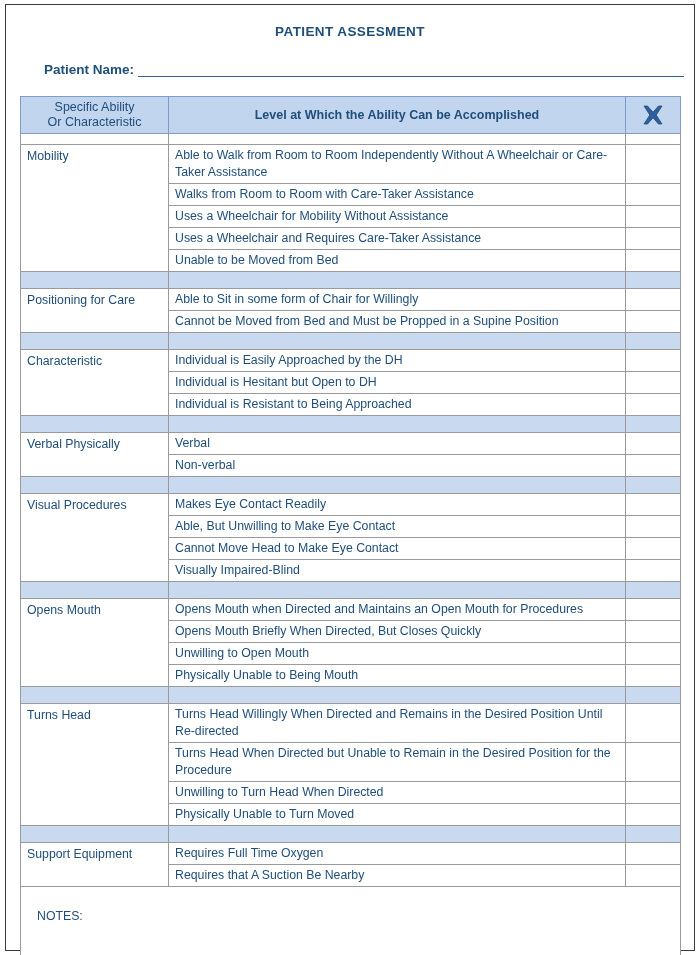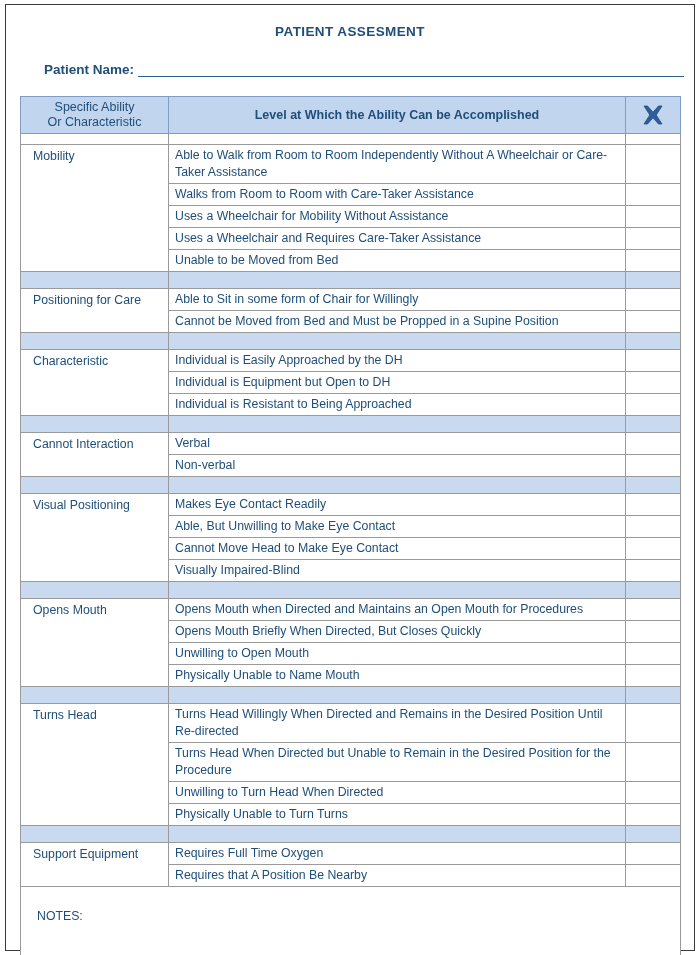--- a/index.html
+++ b/index.html
@@ -123,21 +123,21 @@
     border-right: 1px solid #9a9a9a;
     border-top: 1px solid #9a9a9a;
     border-bottom: 1px solid #9a9a9a;
   }
 
   
   td.ability {
     color: #1f4e79;
     font-size: 12.3px;
     font-weight: 400;
-    padding: 4px 0 0 12px;
+    padding: 4px 0 0 6px;
     background: #ffffff;
     border-right: 1px solid #9a9a9a;
     vertical-align: top;
     line-height: 15px;
   }
   td.level {
     color: #1f4e79;
     font-size: 12.3px;
     padding: 2px 4px 2px 6px;
     line-height: 17px;
@@ -237,48 +237,48 @@
           <td></td>
           <td></td>
           <td></td>
         </tr>
         <tr class="lvl">
           <td class="ability" rowspan="3">Characteristic</td>
           <td class="level">Individual is Easily Approached by the DH</td>
           <td class="mark"></td>
         </tr>
         <tr class="lvl">
-          <td class="level">Individual is Equipment but Open to DH</td>
+          <td class="level">Individual is Hesitant but Open to DH</td>
           <td class="mark"></td>
         </tr>
         <tr class="lvl">
           <td class="level">Individual is Resistant to Being Approached</td>
           <td class="mark"></td>
         </tr>
         <tr class="spacer">
           <td></td>
           <td></td>
           <td></td>
         </tr>
         <tr class="lvl">
-          <td class="ability" rowspan="2">Cannot Interaction</td>
+          <td class="ability" rowspan="2">Verbal Physically</td>
           <td class="level">Verbal</td>
           <td class="mark"></td>
         </tr>
         <tr class="lvl">
           <td class="level">Non-verbal</td>
           <td class="mark"></td>
         </tr>
         <tr class="spacer">
           <td></td>
           <td></td>
           <td></td>
         </tr>
         <tr class="lvl">
-          <td class="ability" rowspan="4">Visual Positioning</td>
+          <td class="ability" rowspan="4">Visual Procedures</td>
           <td class="level">Makes Eye Contact Readily</td>
           <td class="mark"></td>
         </tr>
         <tr class="lvl">
           <td class="level">Able, But Unwilling to Make Eye Contact</td>
           <td class="mark"></td>
         </tr>
         <tr class="lvl">
           <td class="level">Cannot Move Head to Make Eye Contact</td>
           <td class="mark"></td>
@@ -299,21 +299,21 @@
         </tr>
         <tr class="lvl">
           <td class="level">Opens Mouth Briefly When Directed, But Closes Quickly</td>
           <td class="mark"></td>
         </tr>
         <tr class="lvl">
           <td class="level">Unwilling to Open Mouth</td>
           <td class="mark"></td>
         </tr>
         <tr class="lvl">
-          <td class="level">Physically Unable to Name Mouth</td>
+          <td class="level">Physically Unable to Being Mouth</td>
           <td class="mark"></td>
         </tr>
         <tr class="spacer">
           <td></td>
           <td></td>
           <td></td>
         </tr>
         <tr class="lvl two">
           <td class="ability" rowspan="4">Turns Head</td>
           <td class="level">Turns Head Willingly When Directed and Remains in the Desired Position Until Re-directed</td>
@@ -321,35 +321,35 @@
         </tr>
         <tr class="lvl two">
           <td class="level">Turns Head When Directed but Unable to Remain in the Desired Position for the Procedure</td>
           <td class="mark"></td>
         </tr>
         <tr class="lvl">
           <td class="level">Unwilling to Turn Head When Directed</td>
           <td class="mark"></td>
         </tr>
         <tr class="lvl">
-          <td class="level">Physically Unable to Turn Turns</td>
+          <td class="level">Physically Unable to Turn Moved</td>
           <td class="mark"></td>
         </tr>
         <tr class="spacer">
           <td></td>
           <td></td>
           <td></td>
         </tr>
         <tr class="lvl">
           <td class="ability" rowspan="2">Support Equipment</td>
           <td class="level">Requires Full Time Oxygen</td>
           <td class="mark"></td>
         </tr>
         <tr class="lvl">
-          <td class="level">Requires that A Position Be Nearby</td>
+          <td class="level">Requires that A Suction Be Nearby</td>
           <td class="mark"></td>
         </tr>
         <tr>
           <td class="notes" colspan="3">NOTES:</td>
         </tr>
       </tbody>
   </table>
 
 </div>
 

